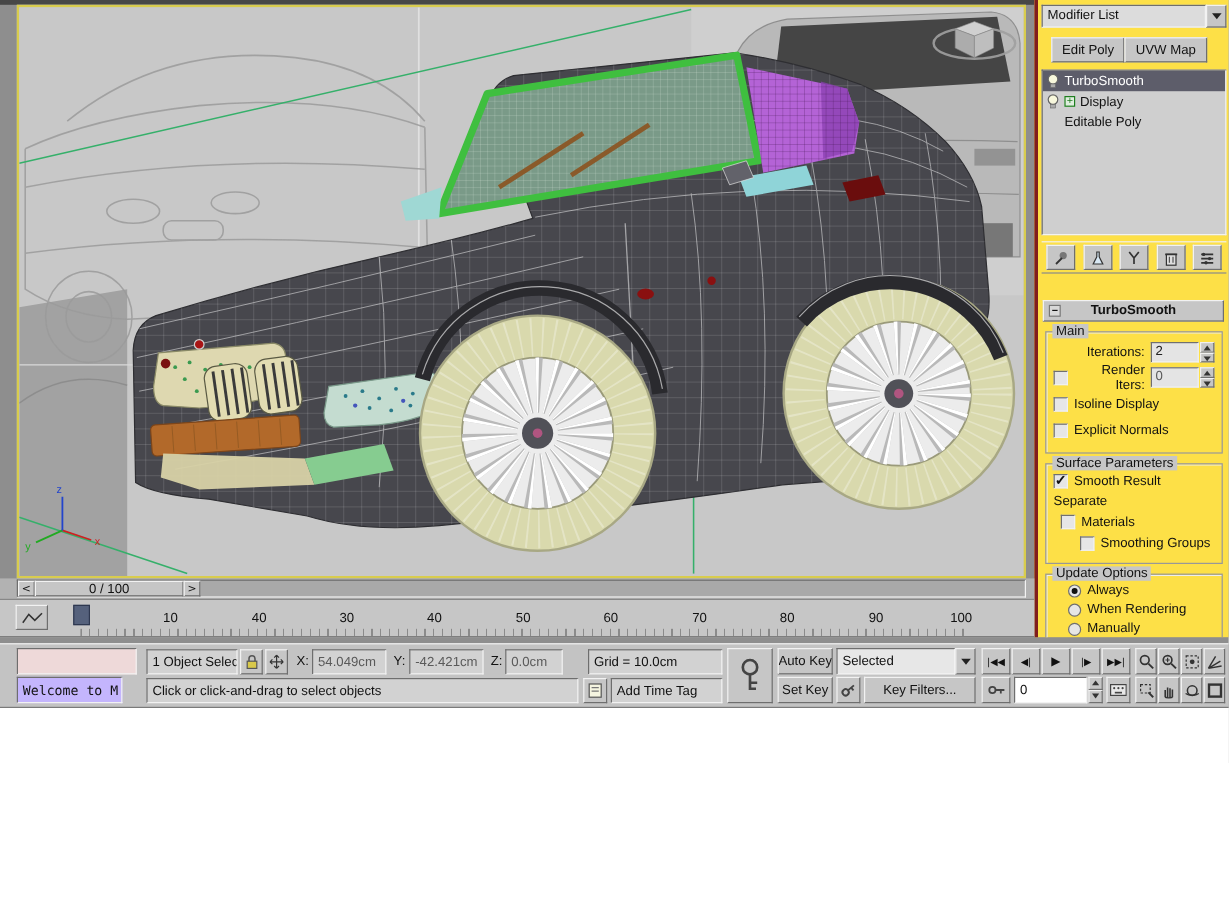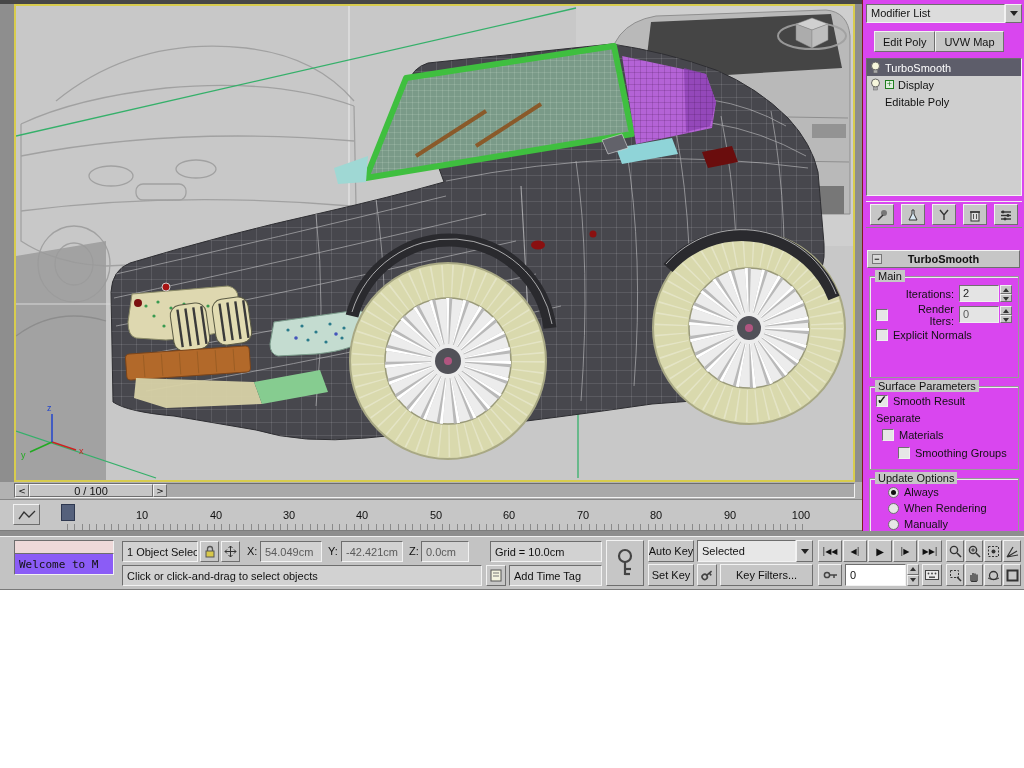--- a/index.html
+++ b/index.html
@@ -12,21 +12,21 @@
   .glyph{font-family:"DejaVu Sans",sans-serif;}
 
   
   #topstrip{position:absolute;left:0;top:0;width:862px;height:4px;background:#474747;}
 
   
   #viewport{position:absolute;left:14px;top:4px;width:841px;height:478px;border:2px solid #d8cc4e;background:#c8c8c8;overflow:hidden;}
   #viewport svg{display:block}
 
   
-  #panel{position:absolute;left:862px;top:0;width:162px;height:531px;background:#d946ef;overflow:hidden;border-left:1px solid #7f1d1d;}
+  #panel{position:absolute;left:862px;top:0;width:162px;height:531px;background:#fde047;overflow:hidden;border-left:3px solid #7f1d1d;}
   .p-modlist{position:absolute;left:3px;top:4px;right:2px;height:19px;display:flex;}
   .p-modlist .mfield{flex:1;background:#dcdcdc;border:1px solid;border-color:#6e6e6e #f2f2f2 #f2f2f2 #6e6e6e;padding:2px 4px;overflow:hidden;white-space:nowrap}
   .p-modlist .marrow{width:17px;}
   .arrow-dn{width:0;height:0;border-left:4px solid transparent;border-right:4px solid transparent;border-top:5px solid #222;}
   .p-btns{position:absolute;left:11px;top:31px;height:21px;display:flex;gap:0;}
   .p-btns .btn{height:21px;padding:0 8px;}
   .p-stack{position:absolute;left:3px;top:58px;right:2px;height:138px;background:#cfcfcf;border:1px solid;border-color:#6e6e6e #f2f2f2 #f2f2f2 #6e6e6e;overflow:hidden;}
   .stk-row{display:flex;align-items:center;height:17px;padding:0 3px;gap:4px;white-space:nowrap}
   .stk-row.sel{background:#5d5d6a;color:#fff;}
   .plusbox{width:9px;height:9px;border:1px solid #1f7d1f;color:#1f7d1f;font-size:9px;line-height:7px;text-align:center;background:#dfeede;flex:none}
@@ -391,20 +391,24 @@
         <span class="cb"></span>
         <span class="lblr" style="flex:1">Render Iters:</span>
         <span class="spin">
           <span class="spin-val graytext">0</span>
           <span class="spin-ar">
               <span class="up"></span>
               <span class="dn"></span>
             </span>
         </span>
       </div>
+      <div class="prow" style="height:24px">
+        <span class="cb"></span>
+        <span>Isoline Display</span>
+      </div>
       <div class="prow" style="height:20px">
         <span class="cb"></span>
         <span>Explicit Normals</span>
       </div>
     </div>
 
     <div class="grp" style="top:386px;height:84px">
       <span class="grp-leg">Surface Parameters</span>
       <div class="prow" style="margin-top:5px;height:18px">
         <span class="cb on"></span>
@@ -464,21 +468,21 @@
     <div class="tl-label" style="left:571px">70</div>
     <div class="tl-label" style="left:644px">80</div>
     <div class="tl-label" style="left:718px">90</div>
     <div class="tl-label" style="left:789px">100</div>
     <div class="tl-ticks"></div>
   </div>
 
   <div id="statusbar">
 
     <div class="abs sunken" style="left:14px;top:3px;width:100px;height:22px;background:#eed9d9"></div>
-    <div class="abs sunken txt mono" style="left:14px;top:16px;width:100px;height:22px;background:#8b5cf6">Welcome to M</div>
+    <div class="abs sunken txt mono" style="left:14px;top:27px;width:88px;height:22px;background:#c4b5fd">Welcome to M</div>
 
     <div class="abs sunken txt" style="left:122px;top:4px;width:76px;height:21px">1 Object Selec</div>
     <div class="abs raised btn" style="left:200px;top:4px;width:19px;height:21px">
       <svg width="12" height="13">
           <rect x="2" y="6" width="8" height="6" fill="#d8c84a" stroke="#555"></rect>
           <path d="M3.5,6 V4 a2.5,2.5 0 0 1 5,0 V6" fill="none" stroke="#555" stroke-width="1.3"></path>
         </svg>
     </div>
     <div class="abs raised btn" style="left:221px;top:4px;width:19px;height:21px">
       <svg width="13" height="13">

